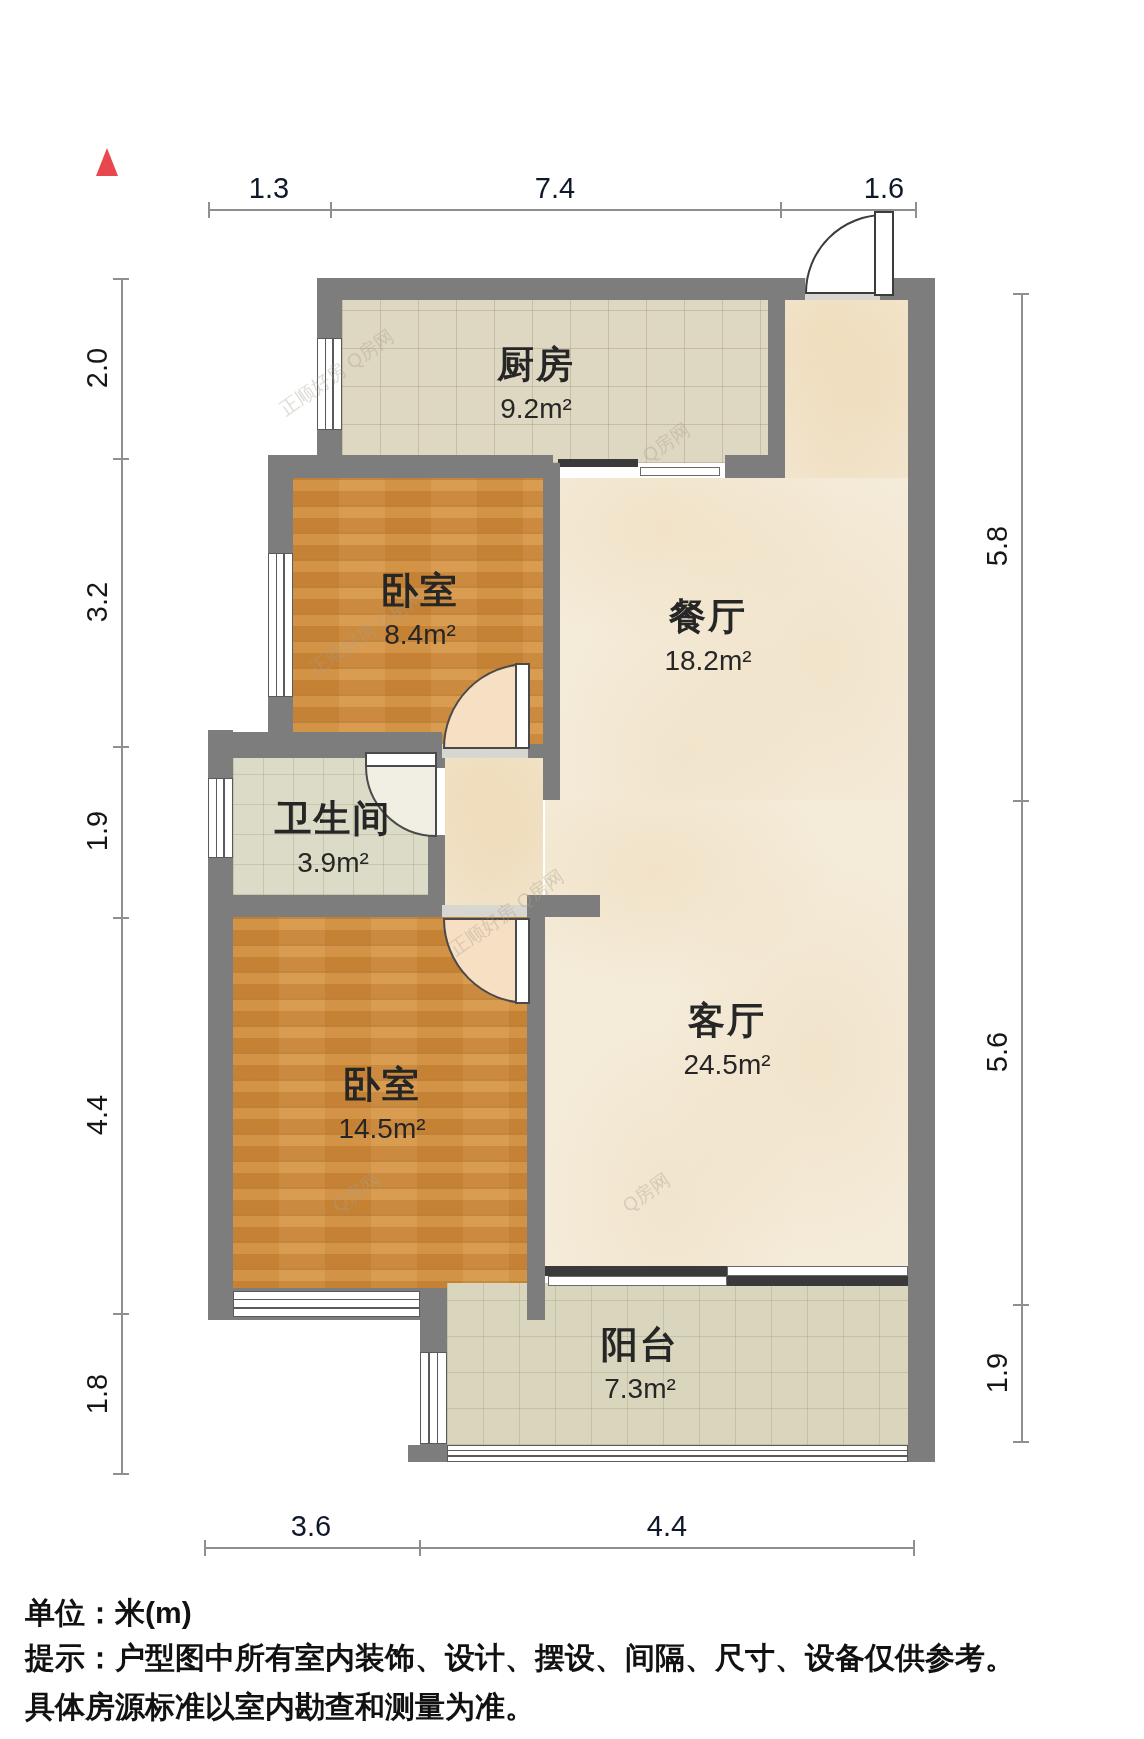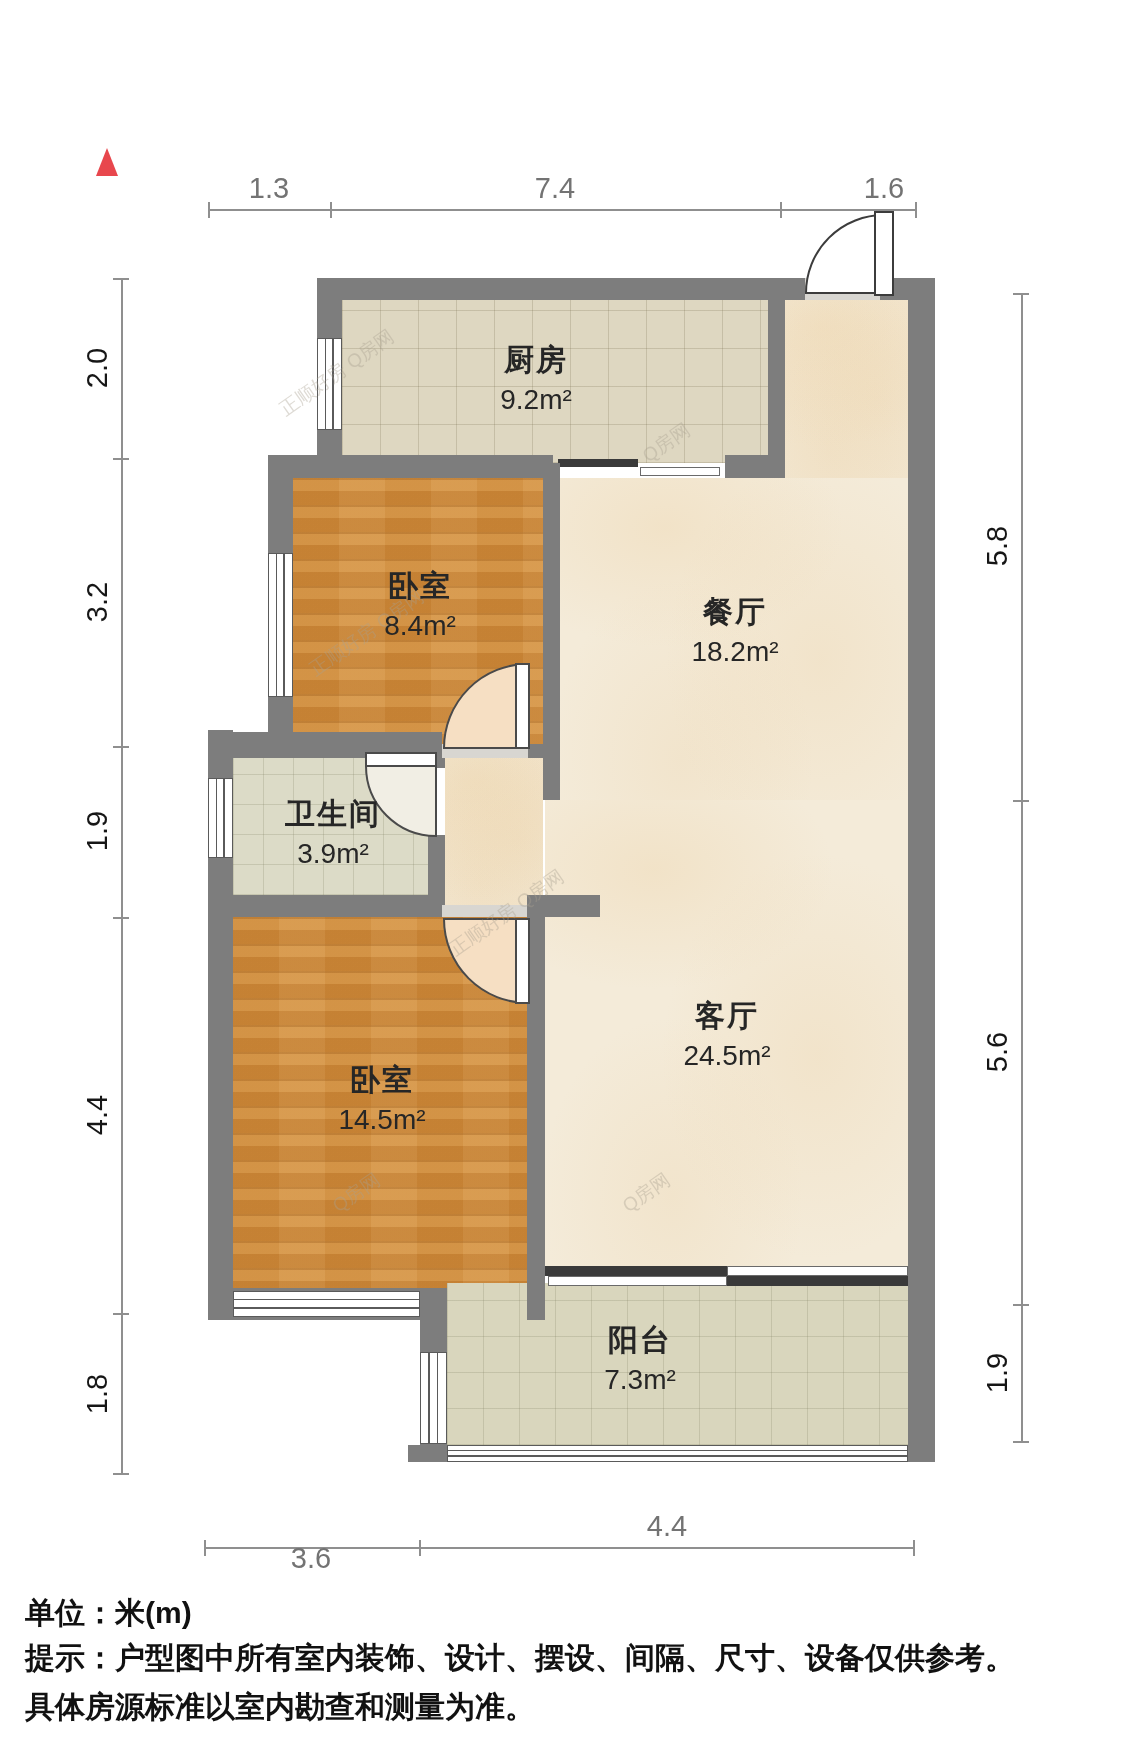--- a/index.html
+++ b/index.html
@@ -40,26 +40,26 @@
       transparent 0, transparent calc(33% - 1px), #5a5a5a calc(33% - 1px), #5a5a5a calc(33% + .5px),
       transparent calc(33% + .5px), transparent calc(67% - 1px), #5a5a5a calc(67% - 1px),
       #5a5a5a calc(67% + .5px), transparent calc(67% + .5px));}
   .win-h{background-color:#ffffff;border:1.5px solid #5a5a5a;box-sizing:border-box;
     background-image:linear-gradient(180deg,
       transparent 0, transparent calc(33% - 1px), #5a5a5a calc(33% - 1px), #5a5a5a calc(33% + .5px),
       transparent calc(33% + .5px), transparent calc(67% - 1px), #5a5a5a calc(67% - 1px),
       #5a5a5a calc(67% + .5px), transparent calc(67% + .5px));}
   
   .room-label{position:absolute;text-align:center;color:#262626;transform:translateX(-50%);white-space:nowrap;}
-  .room-label .rname{display:block;font-size:30px;font-weight:bold;letter-spacing:2px;font-family:Liberation Serif, serif;}
+  .room-label .rname{display:block;font-size:37px;font-weight:bold;letter-spacing:2px;font-family:Liberation Serif, serif;}
   .room-label .rarea{display:block;font-size:28px;font-weight:normal;margin-top:3px;}
   
   .dline{background:#8f8f8f;}
   .dtick{background:#8f8f8f;}
-  .dnum{position:absolute;font-size:29px;color:#737373;transform:translateX(-50%);white-space:nowrap;}
+  .dnum{position:absolute;font-size:29px;color:#0f172a;transform:translateX(-50%);white-space:nowrap;}
   .dnum-rot{position:absolute;font-size:29px;color:#161616;width:60px;text-align:center;
             transform:translate(-50%,-50%) rotate(-90deg);white-space:nowrap;}
   
   .north{width:0;height:0;border-left:11px solid transparent;border-right:11px solid transparent;}
   .wm{position:absolute;color:rgba(168,160,145,.38);font-size:19px;transform:rotate(-35deg);white-space:nowrap;}
   .footer-line{position:absolute;left:25px;font-size:30px;font-weight:bold;color:#111;white-space:nowrap;}
 </style>
 </head>
 <body>
 
@@ -138,21 +138,21 @@
 <div class="wm" style="left:330px;top:1180px;">Q房网</div>
 
 <div class="room-label" style="left:536px;top:340px;">
   <span class="rname">厨房</span>
   <span class="rarea">9.2m²</span>
 </div>
 <div class="room-label" style="left:420px;top:566px;">
   <span class="rname">卧室</span>
   <span class="rarea">8.4m²</span>
 </div>
-<div class="room-label" style="left:735px;top:592px;">
+<div class="room-label" style="left:708px;top:592px;">
   <span class="rname">餐厅</span>
   <span class="rarea">18.2m²</span>
 </div>
 <div class="room-label" style="left:333px;top:794px;">
   <span class="rname">卫生间</span>
   <span class="rarea">3.9m²</span>
 </div>
 <div class="room-label" style="left:382px;top:1060px;">
   <span class="rname">卧室</span>
   <span class="rarea">14.5m²</span>
@@ -194,18 +194,18 @@
 <div class="abs dtick" style="left:1013px;top:1304px;width:16px;height:2px;"></div>
 <div class="abs dtick" style="left:1013px;top:1441px;width:16px;height:2px;"></div>
 <div class="dnum-rot" style="left:997px;top:546px;">5.8</div>
 <div class="dnum-rot" style="left:997px;top:1052px;">5.6</div>
 <div class="dnum-rot" style="left:997px;top:1373px;">1.9</div>
 
 <div class="abs dline" style="left:204px;top:1547px;width:711px;height:2px;"></div>
 <div class="abs dtick" style="left:204px;top:1540px;width:2px;height:16px;"></div>
 <div class="abs dtick" style="left:419px;top:1540px;width:2px;height:16px;"></div>
 <div class="abs dtick" style="left:913px;top:1540px;width:2px;height:16px;"></div>
-<div class="dnum" style="left:311px;top:1510px;margin-top:32px;">3.6</div>
+<div class="dnum" style="left:311px;top:1510px;">3.6</div>
 <div class="dnum" style="left:667px;top:1510px;">4.4</div>
 
 <div class="footer-line" style="top:1593px;">单位：米(m)</div>
 <div class="footer-line" style="top:1638px;">提示：户型图中所有室内装饰、设计、摆设、间隔、尺寸、设备仅供参考。</div>
 <div class="footer-line" style="top:1687px;">具体房源标准以室内勘查和测量为准。</div>
 
 </body></html>

